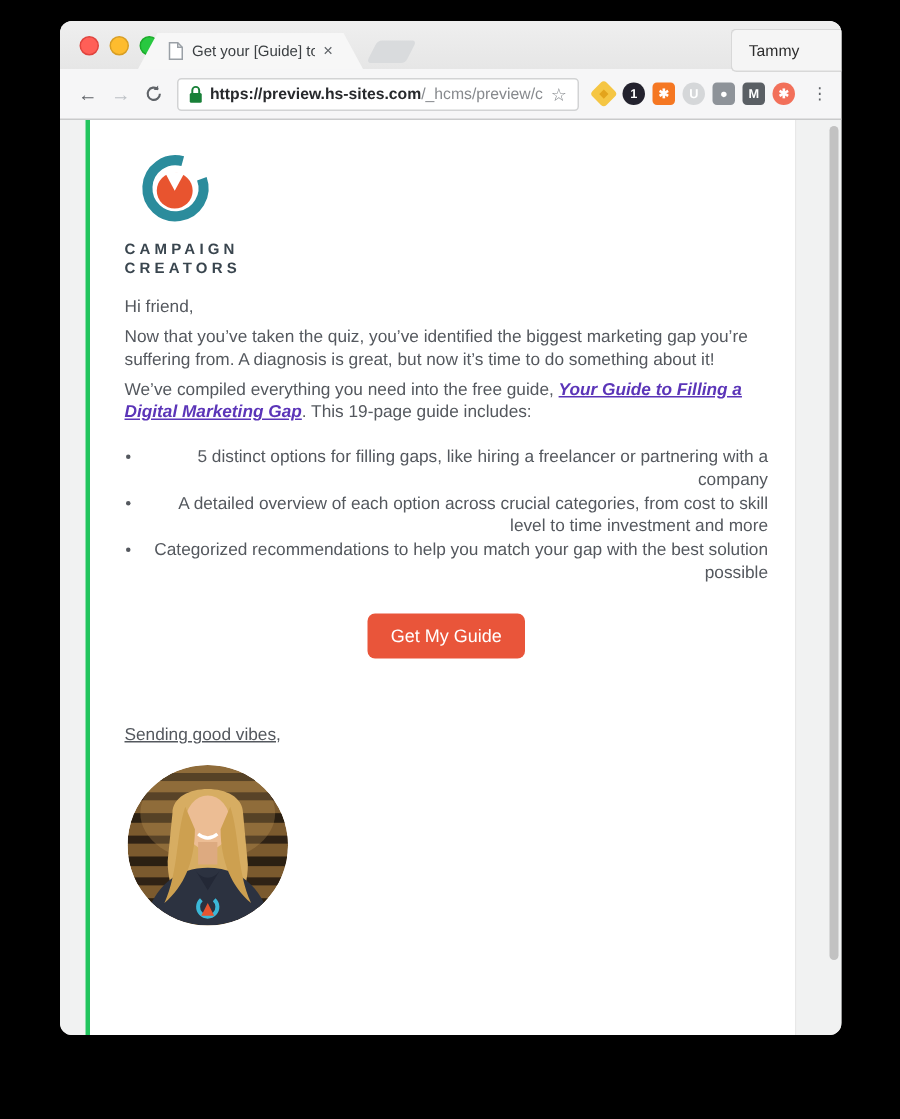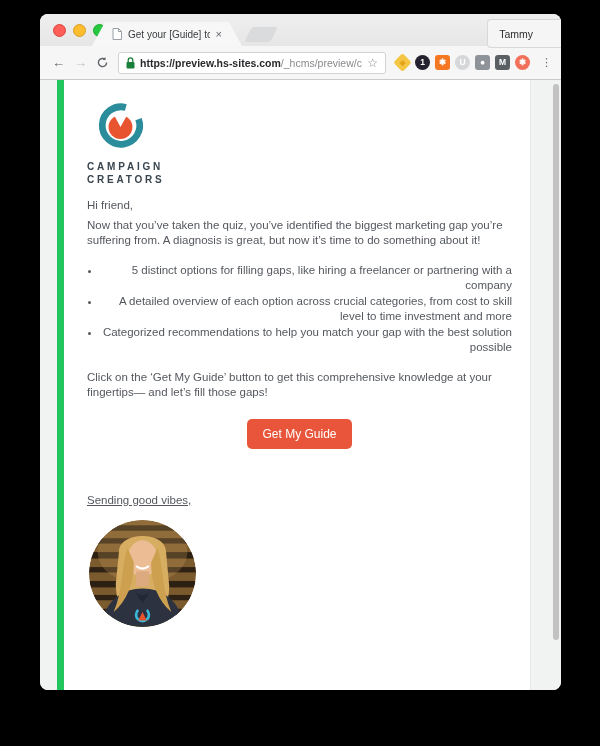--- a/index.html
+++ b/index.html
@@ -39,21 +39,21 @@
   .ext{width:15px;height:15px;display:flex;align-items:center;justify-content:center;
        font-size:8.5px;font-weight:bold;line-height:1;}
   .ext.circle{border-radius:50%;}
   .ext.square{border-radius:3px;}
   .ext.diamond{border-radius:3px;transform:rotate(45deg) scale(.88);}
   .ext.diamond span{transform:rotate(-45deg);}
   .menu-dots{font-size:11px;color:#5f6368;margin-left:2px;}
   
   .viewport{position:relative;height:610px;background:#f1f2f2;overflow:hidden;}
   .email-body{position:relative;margin-left:17px;width:474px;min-height:610px;background:#fff;
-       border-left:7px solid #22c55e;border-right:1px solid #e8e8e8;box-sizing:border-box;
+       border-left:3px solid #22c55e;border-right:1px solid #e8e8e8;box-sizing:border-box;
        padding:15px 18px 24px 23px;color:#54585e;font-size:11.5px;line-height:15.5px;}
   .scroll-thumb{position:absolute;right:2px;top:4px;width:6px;height:556px;background:#c2c2c2;border-radius:3px;}
   .logo-mark{display:block;margin:2px 0 0 8px;}
   .logo-text{margin-top:8px;font-size:10px;font-weight:bold;letter-spacing:2.8px;
        color:#39454e;line-height:13px;}
   .email-body p{margin:4px 0;}
   .greeting{margin-top:12px !important;}
   .email-body ul{margin:14px 0;padding-left:14px;}
   .email-body li{margin:0;text-align:right;}
   a.guide-link{color:#5b35b8;font-weight:bold;font-style:italic;text-decoration:underline;}
@@ -146,31 +146,31 @@
       </svg>
       <div class="logo-text">
         <div>CAMPAIGN</div>
         <div>CREATORS</div>
       </div>
 
       <p class="greeting">Hi friend,</p>
 
       <p>Now that you’ve taken the quiz, you’ve identified the biggest marketing gap you’re suffering from. A diagnosis is great, but now it’s time to do something about it!</p>
 
+      <p><span>We’ve compiled everything you need into the free guide, </span><a class="guide-link" href="#">Your Guide to Filling a Digital Marketing Gap</a><span>. This 19-page guide includes:</span></p>
 
       <ul>
 
           <li>5 distinct options for filling gaps, like hiring a freelancer or partnering with a company</li>
 
           <li>A detailed overview of each option across crucial categories, from cost to skill level to time investment and more</li>
 
           <li>Categorized recommendations to help you match your gap with the best solution possible</li>
         </ul>
 
-      <p>Click on the ‘Get My Guide’ button to get this comprehensive knowledge at your fingertips— and let’s fill those gaps!</p>
 
       <div class="cta-wrap">
         <button class="cta-button">Get My Guide</button>
       </div>
 
       <p class="signoff">Sending good vibes,</p>
 
       <svg class="avatar" width="107" height="107" viewBox="0 0 100 100">
         <defs>
             <clipPath id="av">

